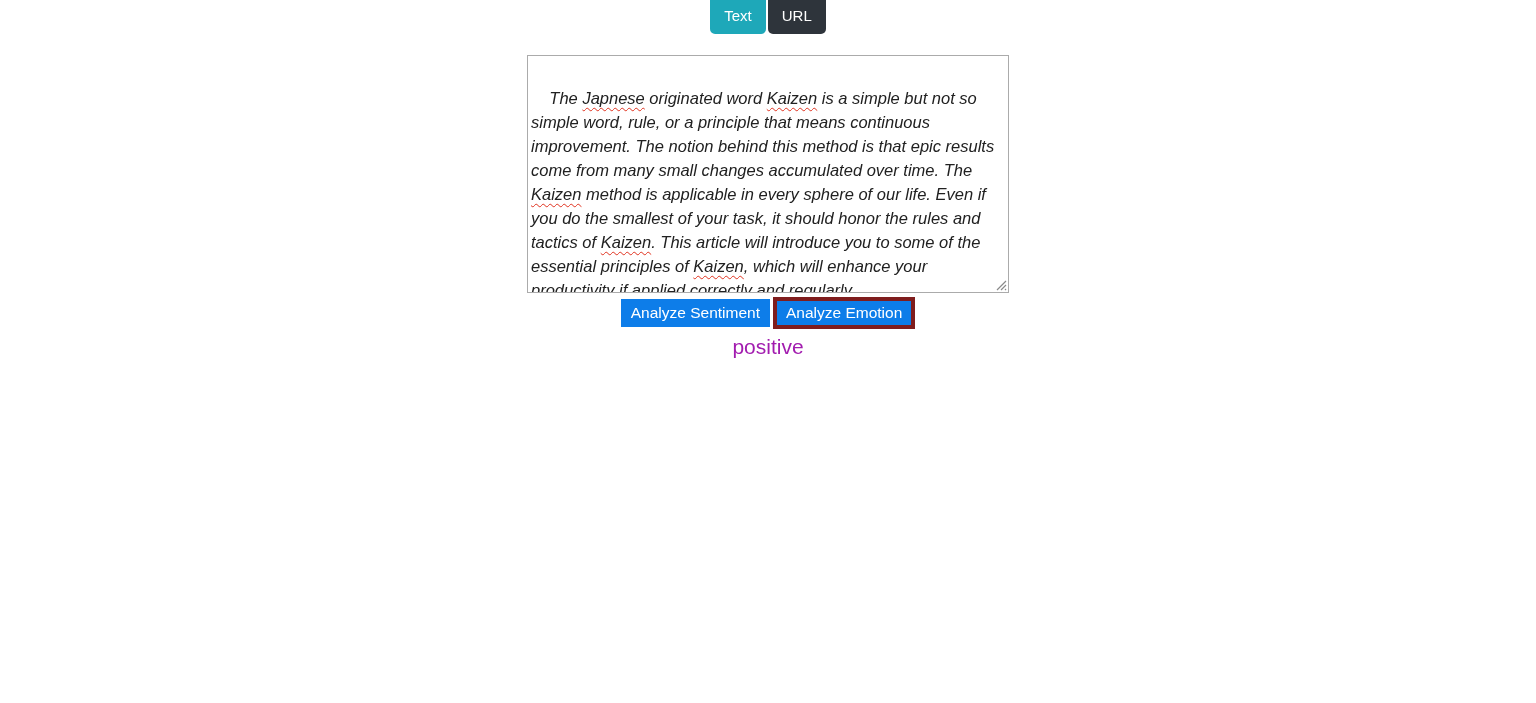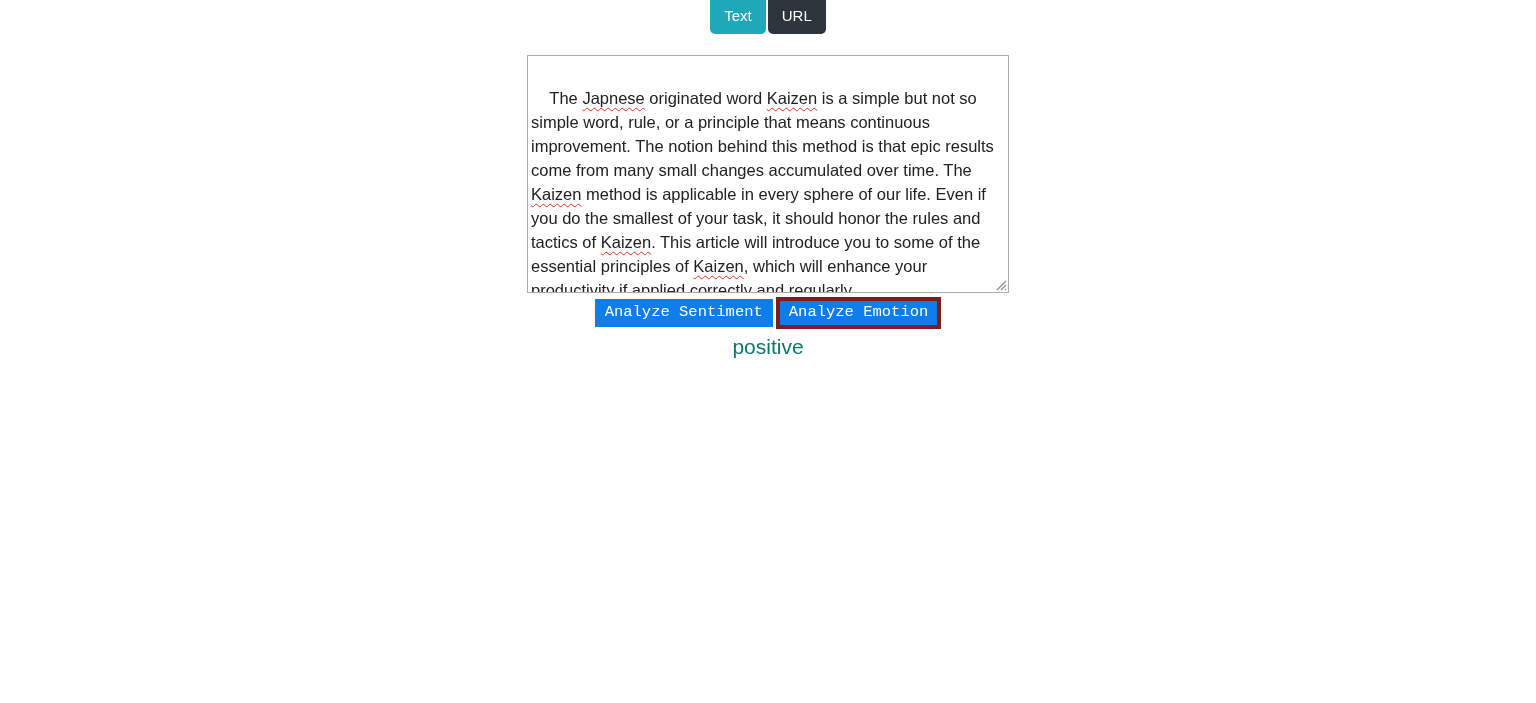--- a/index.html
+++ b/index.html
@@ -48,20 +48,21 @@
     border: 1px solid #ababab;
     background: #ffffff;
     padding: 6px 3px 2px 3px;
     font-size: 16.5px;
     line-height: 24px;
     color: #212121;
     overflow: hidden;
     white-space: pre-wrap;
     word-wrap: break-word;
     cursor: text;
+    font-style: italic;
   }
   .misspelled {
     text-decoration: underline;
     text-decoration-style: wavy;
     text-decoration-color: #e0321f;
     text-decoration-thickness: 1px;
     text-underline-offset: 3px;
     text-decoration-skip-ink: none;
   }
   .resize-handle {
@@ -81,21 +82,21 @@
     align-items: center;
   }
   .btn {
     border: none;
     background: #0d7de9;
     color: #ffffff;
     font-size: 15.5px;
     padding: 5px 10px;
     line-height: 1.15;
     cursor: pointer;
-    font-family: Liberation Mono, monospace;
+    font-family: Liberation Sans, sans-serif;
     text-align: center;
   }
   .btn-focused {
     border: 4px solid #7f1d1d;
     padding: 3px 9px;
   }
 
   
   .result {
     margin-top: 6px;
@@ -118,15 +119,15 @@
     <svg class="resize-handle" viewBox="0 0 12 12" width="12" height="12">
       <path d="M11 2 L2 11 M11 6 L6 11 M11 10 L10 11" stroke="#8a8a8a" stroke-width="1.2" fill="none"></path>
     </svg>
   </div>
 
   <div class="actions">
     <button class="btn">Analyze Sentiment</button>
     <button class="btn btn-focused">Analyze Emotion</button>
   </div>
 
-  <div class="result" style="color: #0f766e;">positive</div>
+  <div class="result" style="color: #a21caf;">positive</div>
 
 </div>
 
 </body></html>

